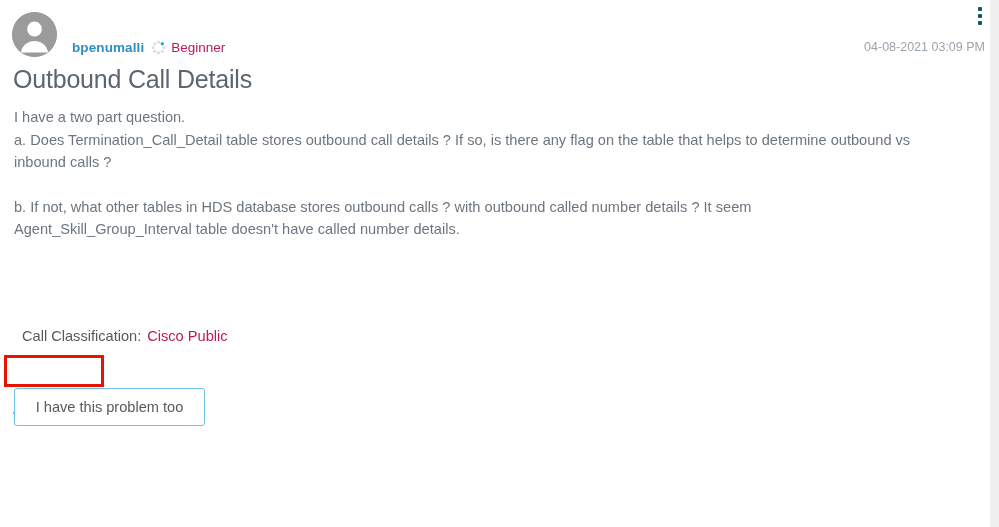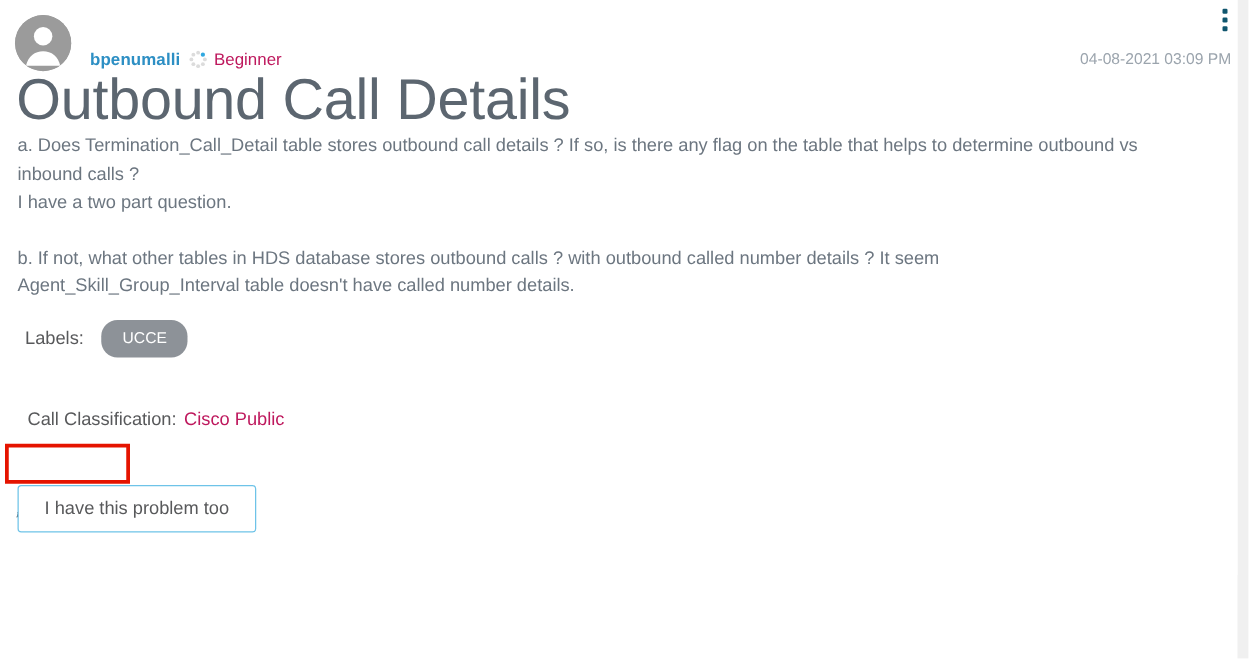--- a/index.html
+++ b/index.html
@@ -111,21 +111,21 @@
     color: #9ba4ad;
     white-space: nowrap;
   }
 
   
   .subject {
     position: absolute;
     left: 13px;
     top: 58px;
     margin: 0;
-    font-size: 46px;
+    font-size: 25px;
     font-weight: normal;
     color: #5c6670;
     letter-spacing: -0.2px;
     line-height: 42px;
   }
 
   
   .post-body {
     position: absolute;
     left: 14px;
@@ -310,29 +310,25 @@
       </span>
       <span class="rank-label">Beginner</span>
     </div>
 
     <div class="timestamp">04-08-2021 03:09 PM</div>
   </div>
 
   <h1 class="subject">Outbound Call Details</h1>
 
   <div class="post-body">
+    <p>I have a two part question.</p>
     <p>a. Does Termination_Call_Detail table stores outbound call details ? If so, is there any flag on the table that helps to determine outbound vs inbound calls ?</p>
-    <p>I have a two part question.</p>
     <p class="spaced">b. If not, what other tables in HDS database stores outbound calls ? with outbound called number details ? It seem Agent_Skill_Group_Interval table doesn't have called number details.</p>
   </div>
 
-  <div class="labels-row">
-    <span class="labels-caption">Labels:</span>
-    <span class="label-pill">UCCE</span>
-  </div>
 
   <div class="classification-row">
     <span>Call Classification:</span><span class="classification-value">Cisco Public</span>
   </div>
 
   <div class="annotation-box"></div>
   <div class="add-tags">
     <span class="pencil-icon">
       <svg width="15" height="15" viewBox="0 0 16 16" aria-hidden="true">
         <path d="M11.6 1.1l3.3 3.3-1.6 1.6-3.3-3.3zM9.2 3.5l3.3 3.3-7.4 7.4-3.3-3.3zM1.2 15l1-3.4 2.4 2.4z" fill="#58595b"></path>

